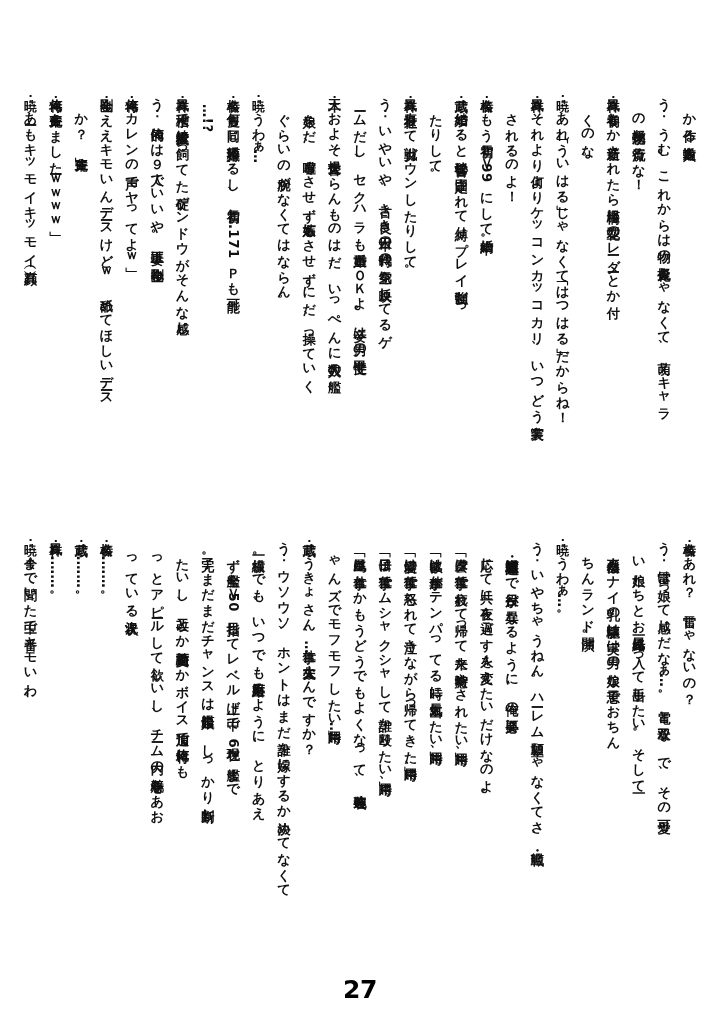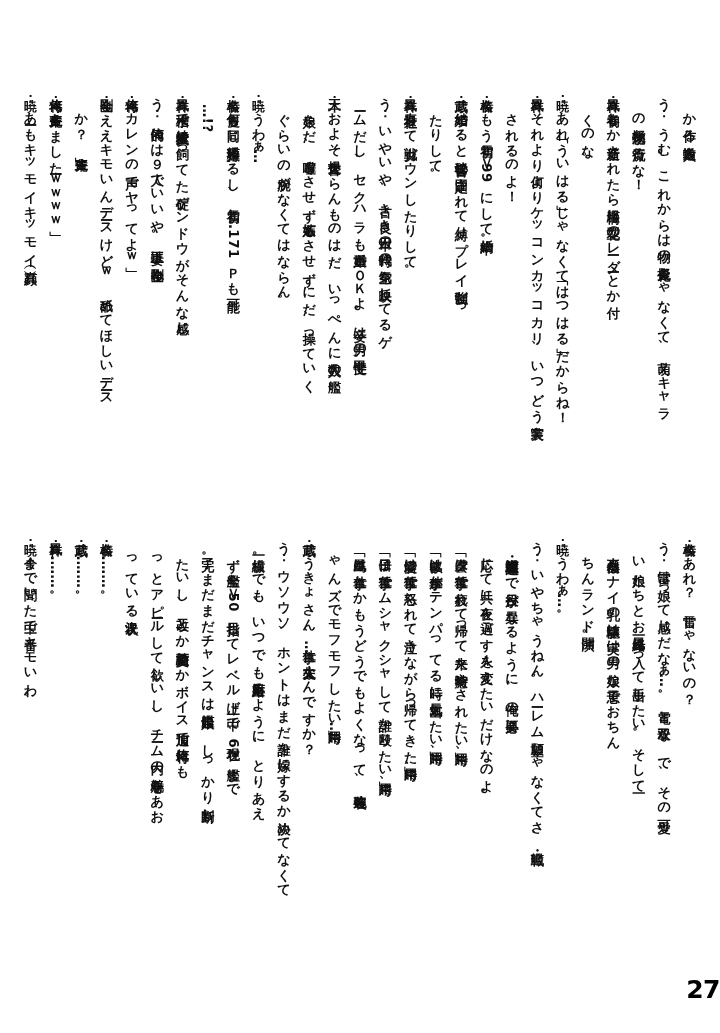--- a/index.html
+++ b/index.html
@@ -54,21 +54,21 @@
   
   .vline.indent {
     padding-top: 16px;
   }
 
   #page-number {
     position: absolute;
     left: 0;
     right: 0;
     top: 975px;
-    text-align: right;
+    text-align: center;
     font-family: "DejaVu Sans", "Liberation Sans", sans-serif;
     font-size: 25px;
     font-weight: 700;
     letter-spacing: -0.5px;
     color: #000000;
   }
 </style>
 </head>
 <body>
 

